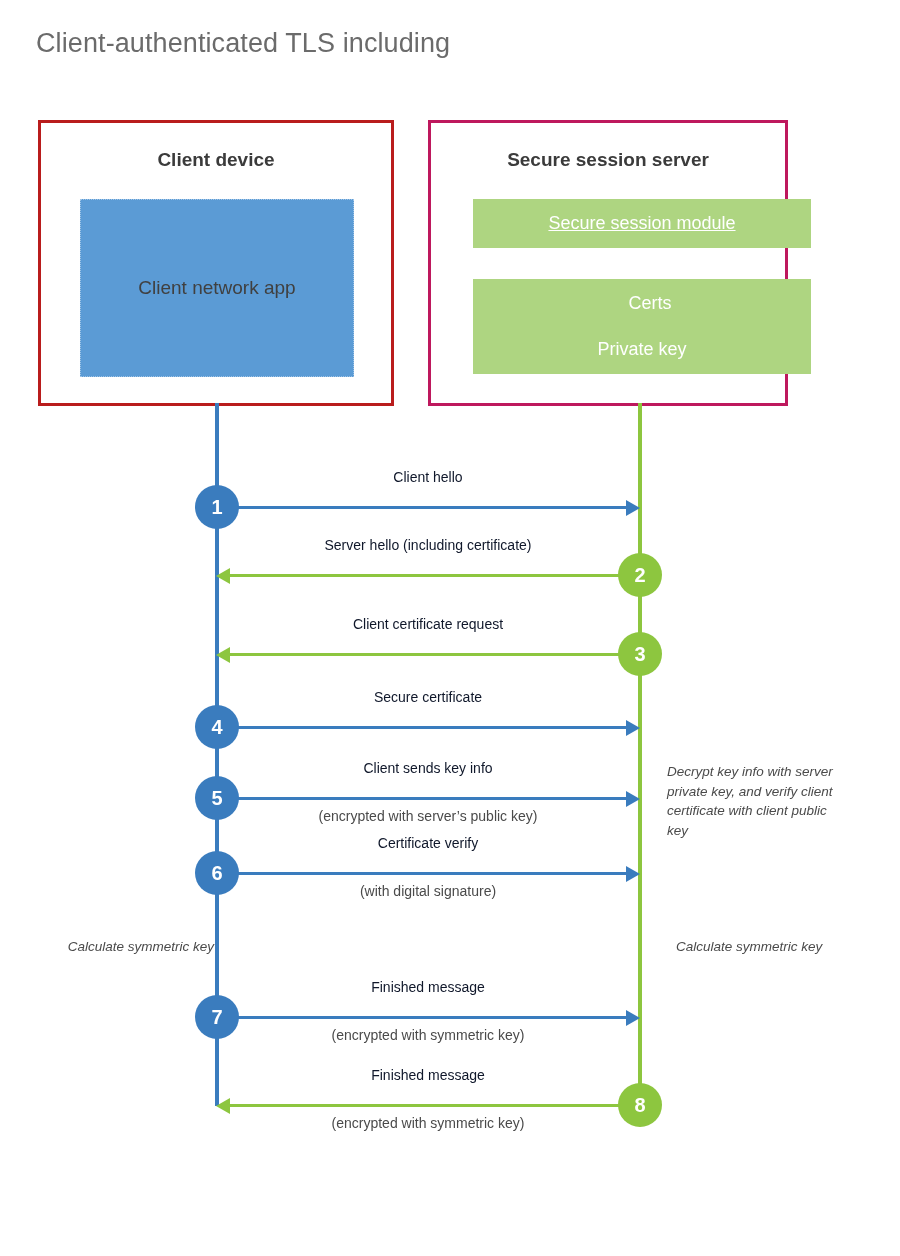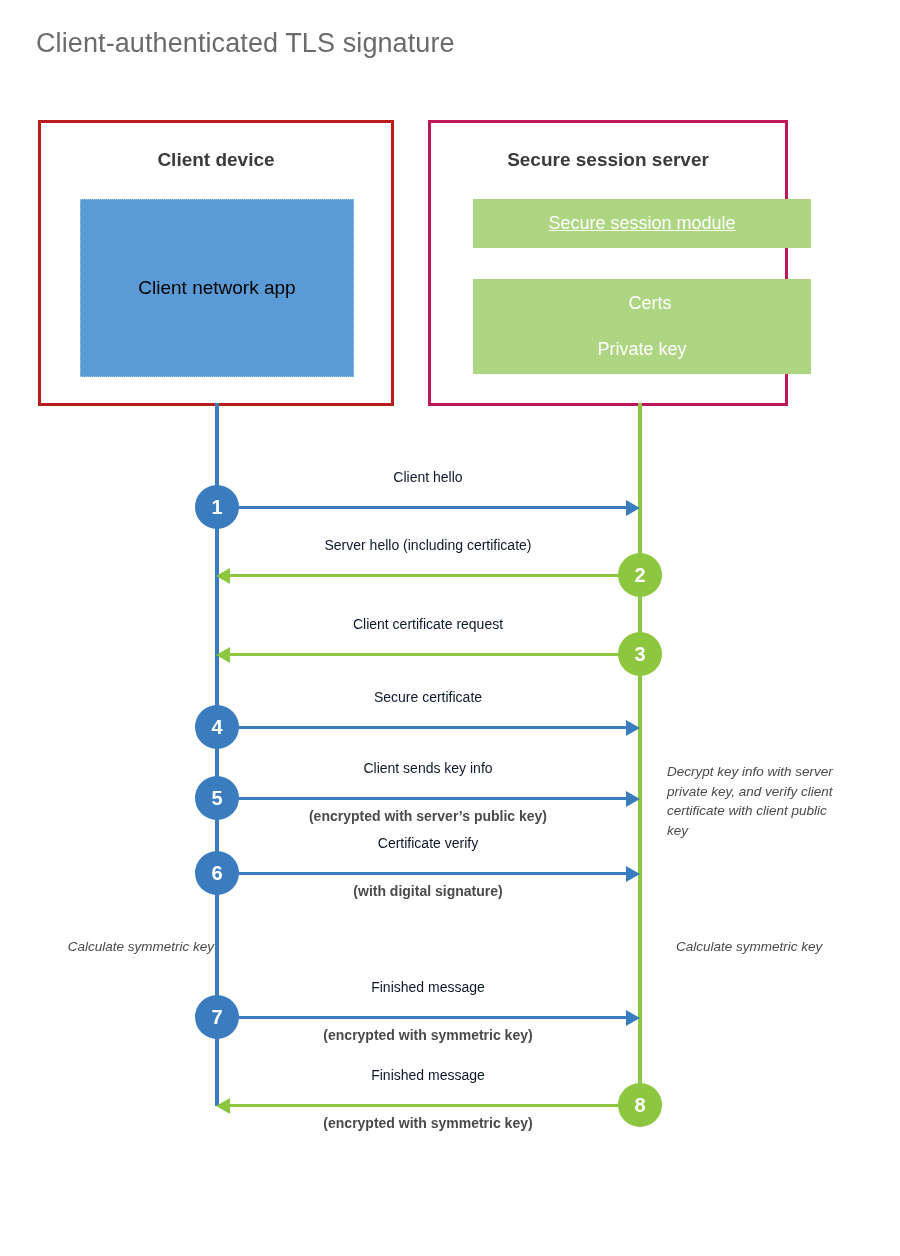--- a/index.html
+++ b/index.html
@@ -57,21 +57,21 @@
   .client-app {
     position: absolute;
     left: 39px; top: 76px;
     width: 274px; height: 178px;
     background: #5b9bd5;
     border: 1px dotted #9fc4e6;
     display: flex;
     align-items: center;
     justify-content: center;
     text-align: center;
-    color: #000000;
+    color: #404040;
     font-size: 19px;
     font-weight: 300;
     line-height: 1.35;
     padding: 16px 14px;
   }
 
   .server-module {
     position: absolute;
     left: 42px;
     width: 338px;
@@ -158,21 +158,21 @@
     color: #0f172a;
     white-space: nowrap;
   }
   .msg-sublabel {
     position: absolute;
     left: 230px;
     width: 396px;
     text-align: center;
     top: 10px;
     font-size: 14px;
-    font-weight: 700;
+    font-weight: 400;
     color: #4a4a4a;
     white-space: nowrap;
   }
 
   
   .side-note {
     position: absolute;
     font-size: 13.5px;
     font-weight: 300;
     color: #4a4a4a;
@@ -181,21 +181,21 @@
   }
   #note-decrypt { left: 667px; top: 762px; width: 180px; }
   #note-calc-client { left: 62px;  top: 937px; width: 152px; text-align: right; }
   #note-calc-server { left: 676px; top: 937px; width: 170px; text-align: left; }
 </style>
 </head>
 <body>
 
 <div id="canvas">
 
-  <div class="diagram-title">Client-authenticated TLS signature</div>
+  <div class="diagram-title">Client-authenticated TLS including</div>
 
   <div class="entity-box" id="client-box">
     <div class="entity-title">Client device</div>
     <div class="client-app">Client network app</div>
   </div>
 
   <div class="entity-box" id="server-box">
     <div class="entity-title">Secure session server</div>
     <div class="server-module sm-0">Secure session module</div>
     <div class="server-module sm-1">Certs</div>

